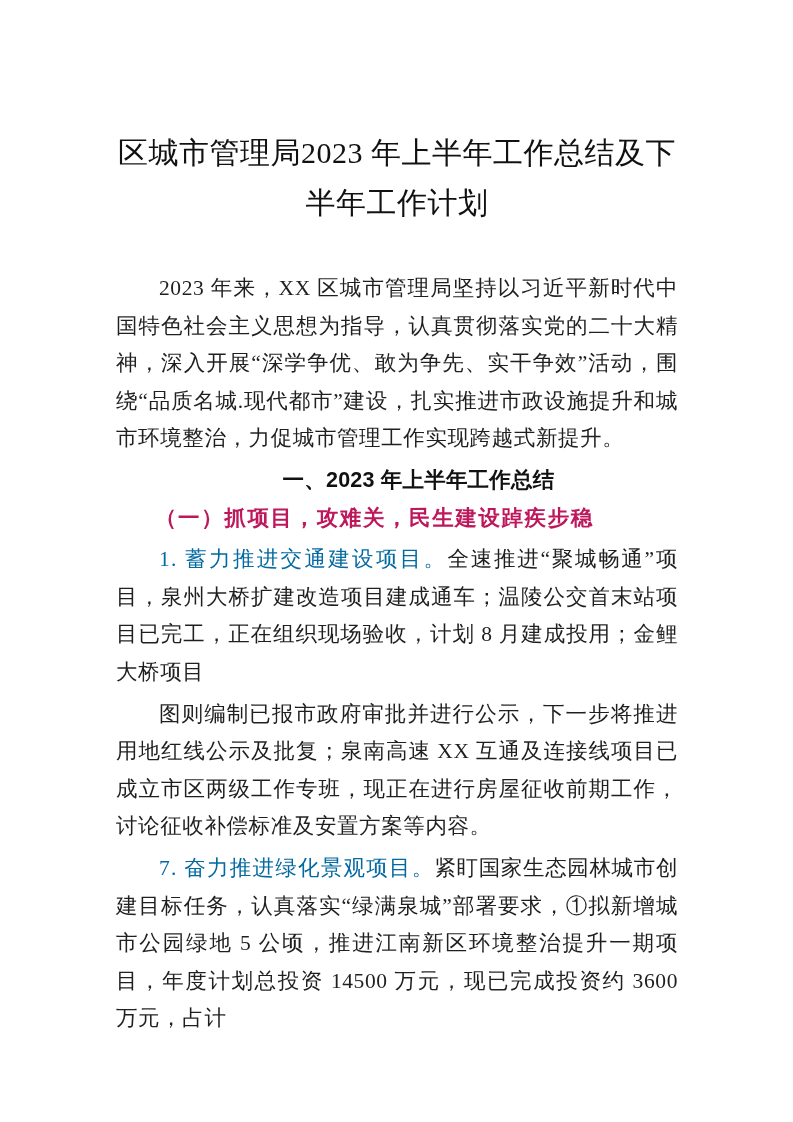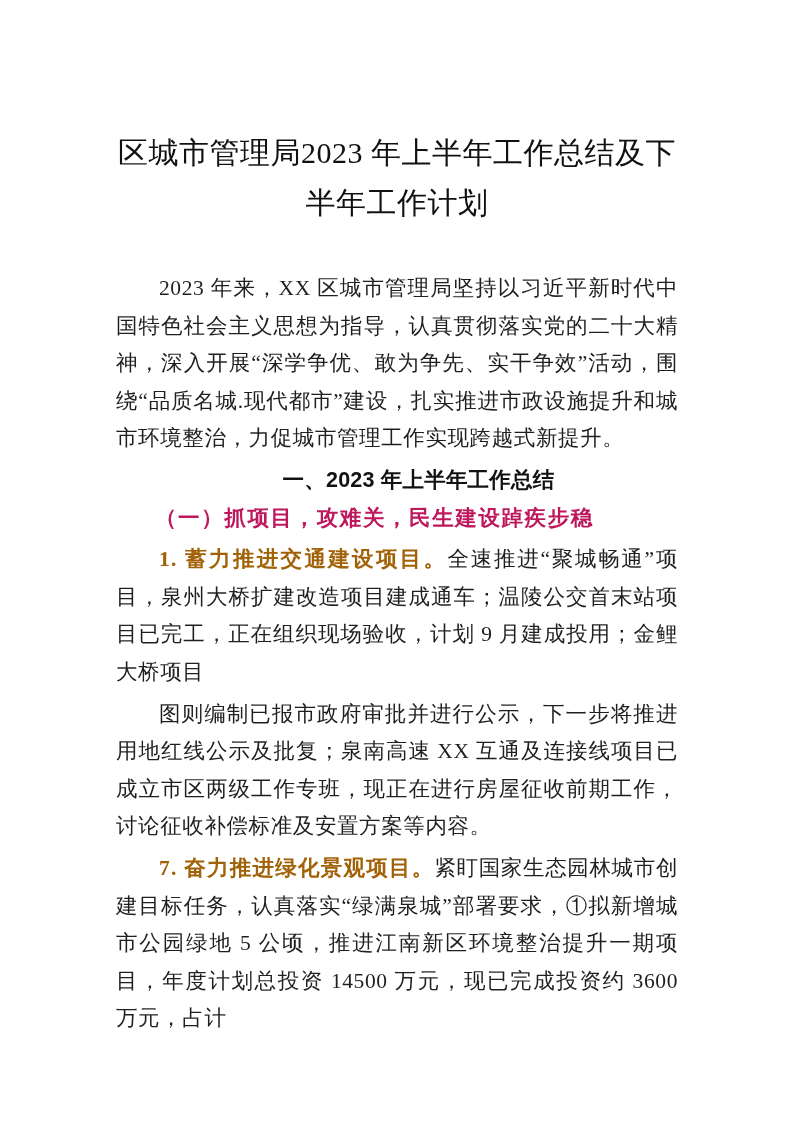--- a/index.html
+++ b/index.html
@@ -88,23 +88,23 @@
     font-weight: 700;
     text-indent: 2em;
     letter-spacing: 1.6px;
     color: #be185d;
     text-align: left;
     word-break: break-all;
   }
 
   
   .runin {
-    font-weight: 700;
+    font-weight: 400;
     letter-spacing: 1.2px;
-    color: #a16207;
+    color: #0369a1;
   }
 
   .para .runin + .rest {
     font-weight: 400;
   }
 </style>
 </head>
 <body>
 
 <div class="page">
@@ -112,20 +112,20 @@
 
     <h1 class="doc-title">区城市管理局2023 年上半年工作总结及下半年工作计划</h1>
 
     <p class="para first-body">2023 年来，XX 区城市管理局坚持以习近平新时代中国特色社会主义思想为指导，认真贯彻落实党的二十大精神，深入开展“深学争优、敢为争先、实干争效”活动，围绕“品质名城.现代都市”建设，扎实推进市政设施提升和城市环境整治，力促城市管理工作实现跨越式新提升。</p>
 
     <p class="h1-cn">一、2023 年上半年工作总结</p>
 
     <p class="h2-cn">（一）抓项目，攻难关，民生建设踔疾步稳</p>
 
 
-    <p class="para"><span class="runin">1. 蓄力推进交通建设项目。</span><span class="rest">全速推进“聚城畅通”项目，泉州大桥扩建改造项目建成通车；温陵公交首末站项目已完工，正在组织现场验收，计划 9 月建成投用；金鲤大桥项目</span></p>
+    <p class="para"><span class="runin">1. 蓄力推进交通建设项目。</span><span class="rest">全速推进“聚城畅通”项目，泉州大桥扩建改造项目建成通车；温陵公交首末站项目已完工，正在组织现场验收，计划 8 月建成投用；金鲤大桥项目</span></p>
 
     <p class="para">图则编制已报市政府审批并进行公示，下一步将推进用地红线公示及批复；泉南高速 XX 互通及连接线项目已成立市区两级工作专班，现正在进行房屋征收前期工作，讨论征收补偿标准及安置方案等内容。</p>
 
     <p class="para"><span class="runin">7. 奋力推进绿化景观项目。</span><span class="rest">紧盯国家生态园林城市创建目标任务，认真落实“绿满泉城”部署要求，①拟新增城市公园绿地 5 公顷，推进江南新区环境整治提升一期项目，年度计划总投资 14500 万元，现已完成投资约 3600 万元，占计</span></p>
 
   </div>
 </div>
 
 </body></html>

